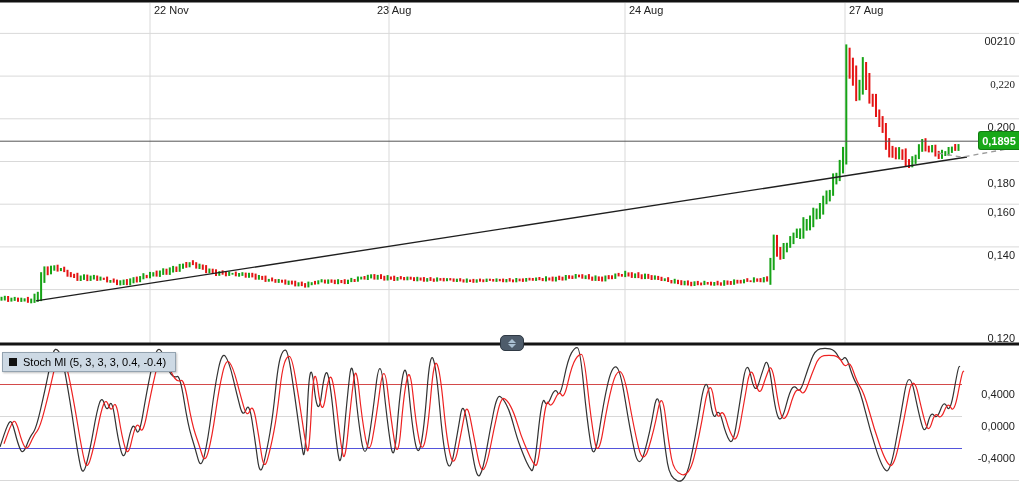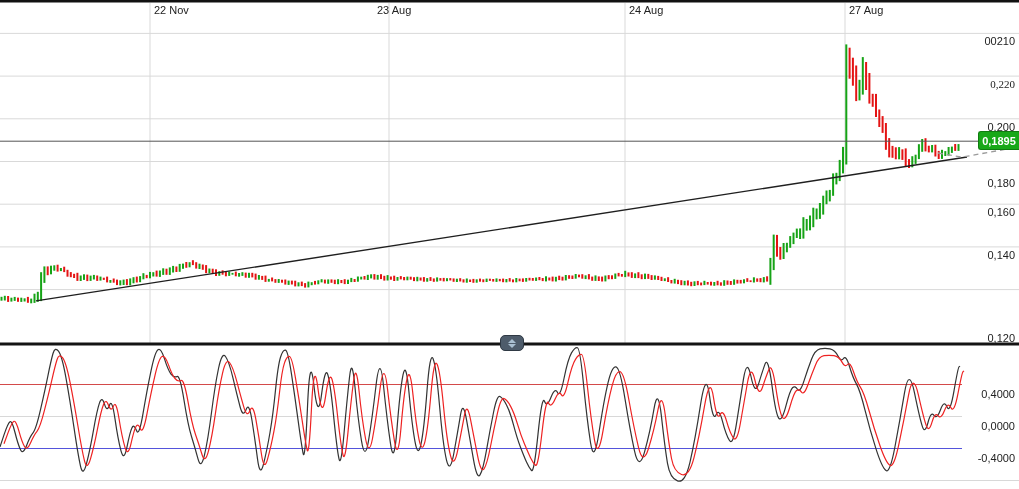--- a/index.html
+++ b/index.html
@@ -359,18 +359,21 @@
       <div class="rlabel" style="top: 206.2px;">0,160</div>
       <div class="rlabel" style="top: 248.9px;">0,140</div>
       <div class="rlabel" style="top: 291.6px; margin-top: 40px;">0,120</div>
       <div class="rlabel" style="top: 387.5px;">0,4000</div>
       <div class="rlabel" style="top: 419.5px;">0,0000</div>
       <div class="rlabel" style="top: 451.5px;">-0,4000</div>
     </div>
 
   <div id="price-badge">0,1895</div>
 
+  <div id="legend">
+    <span class="sq"></span><span>Stoch MI (5, 3, 3, 3, 0.4, -0.4)</span>
+  </div>
 
   <div id="splitter-btn">
     <span class="tri up"></span>
     <span class="tri down"></span>
   </div>
 </div>
 
 </body></html>

